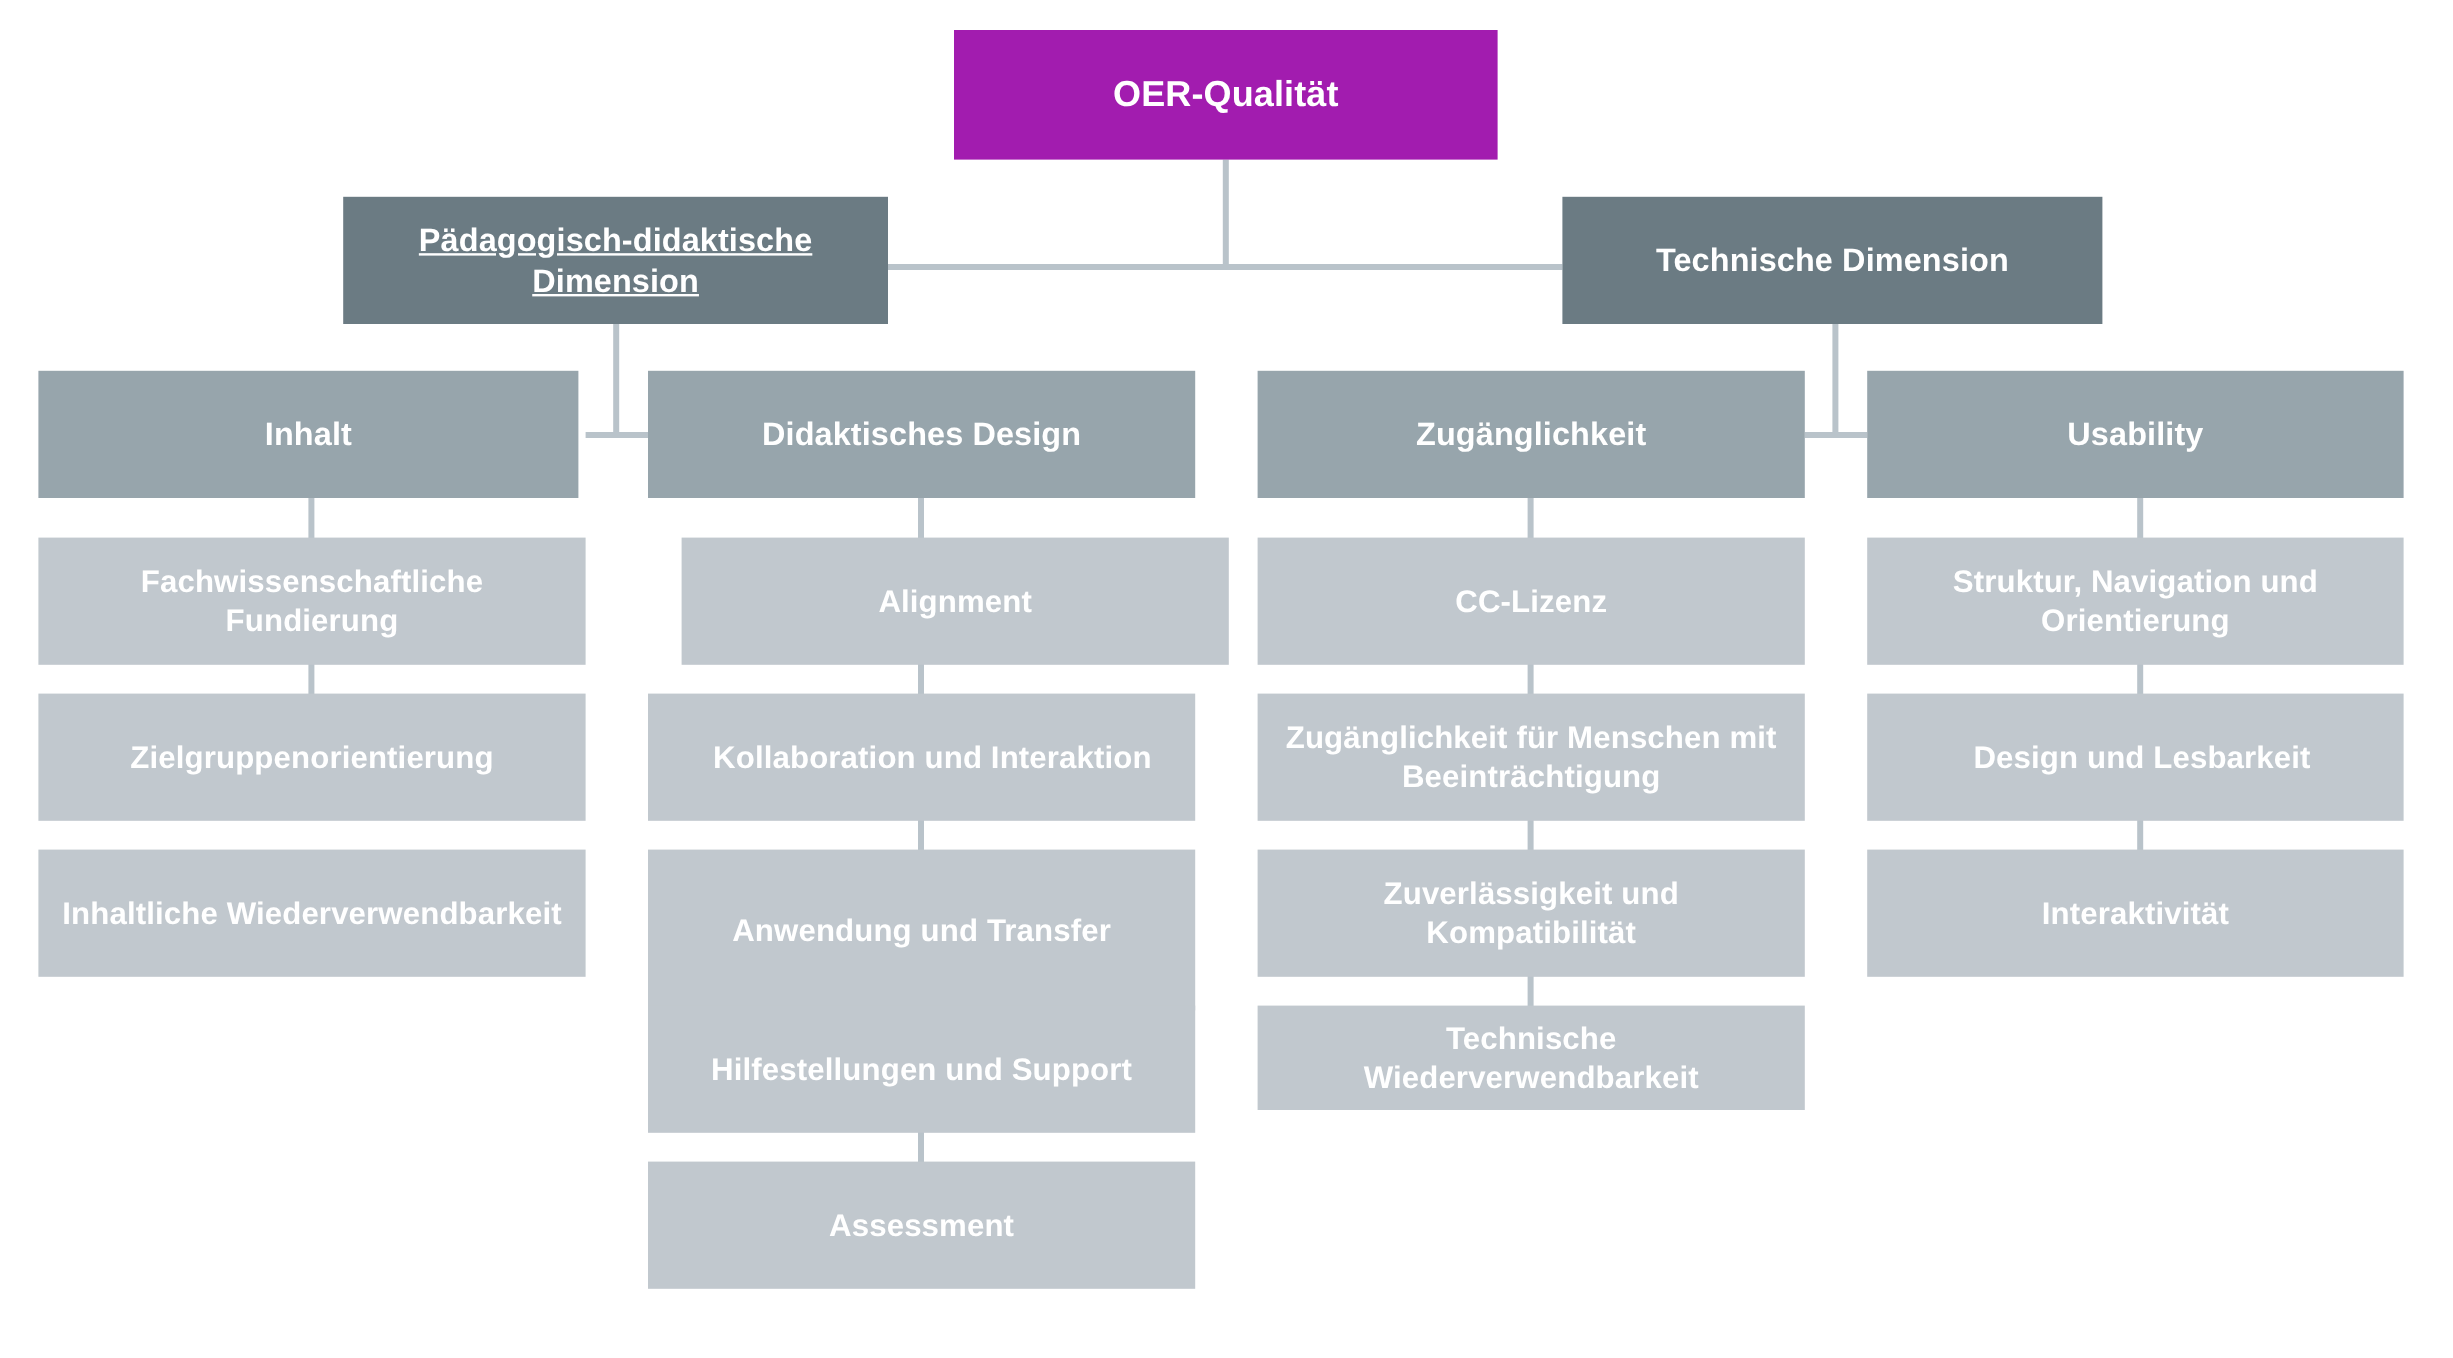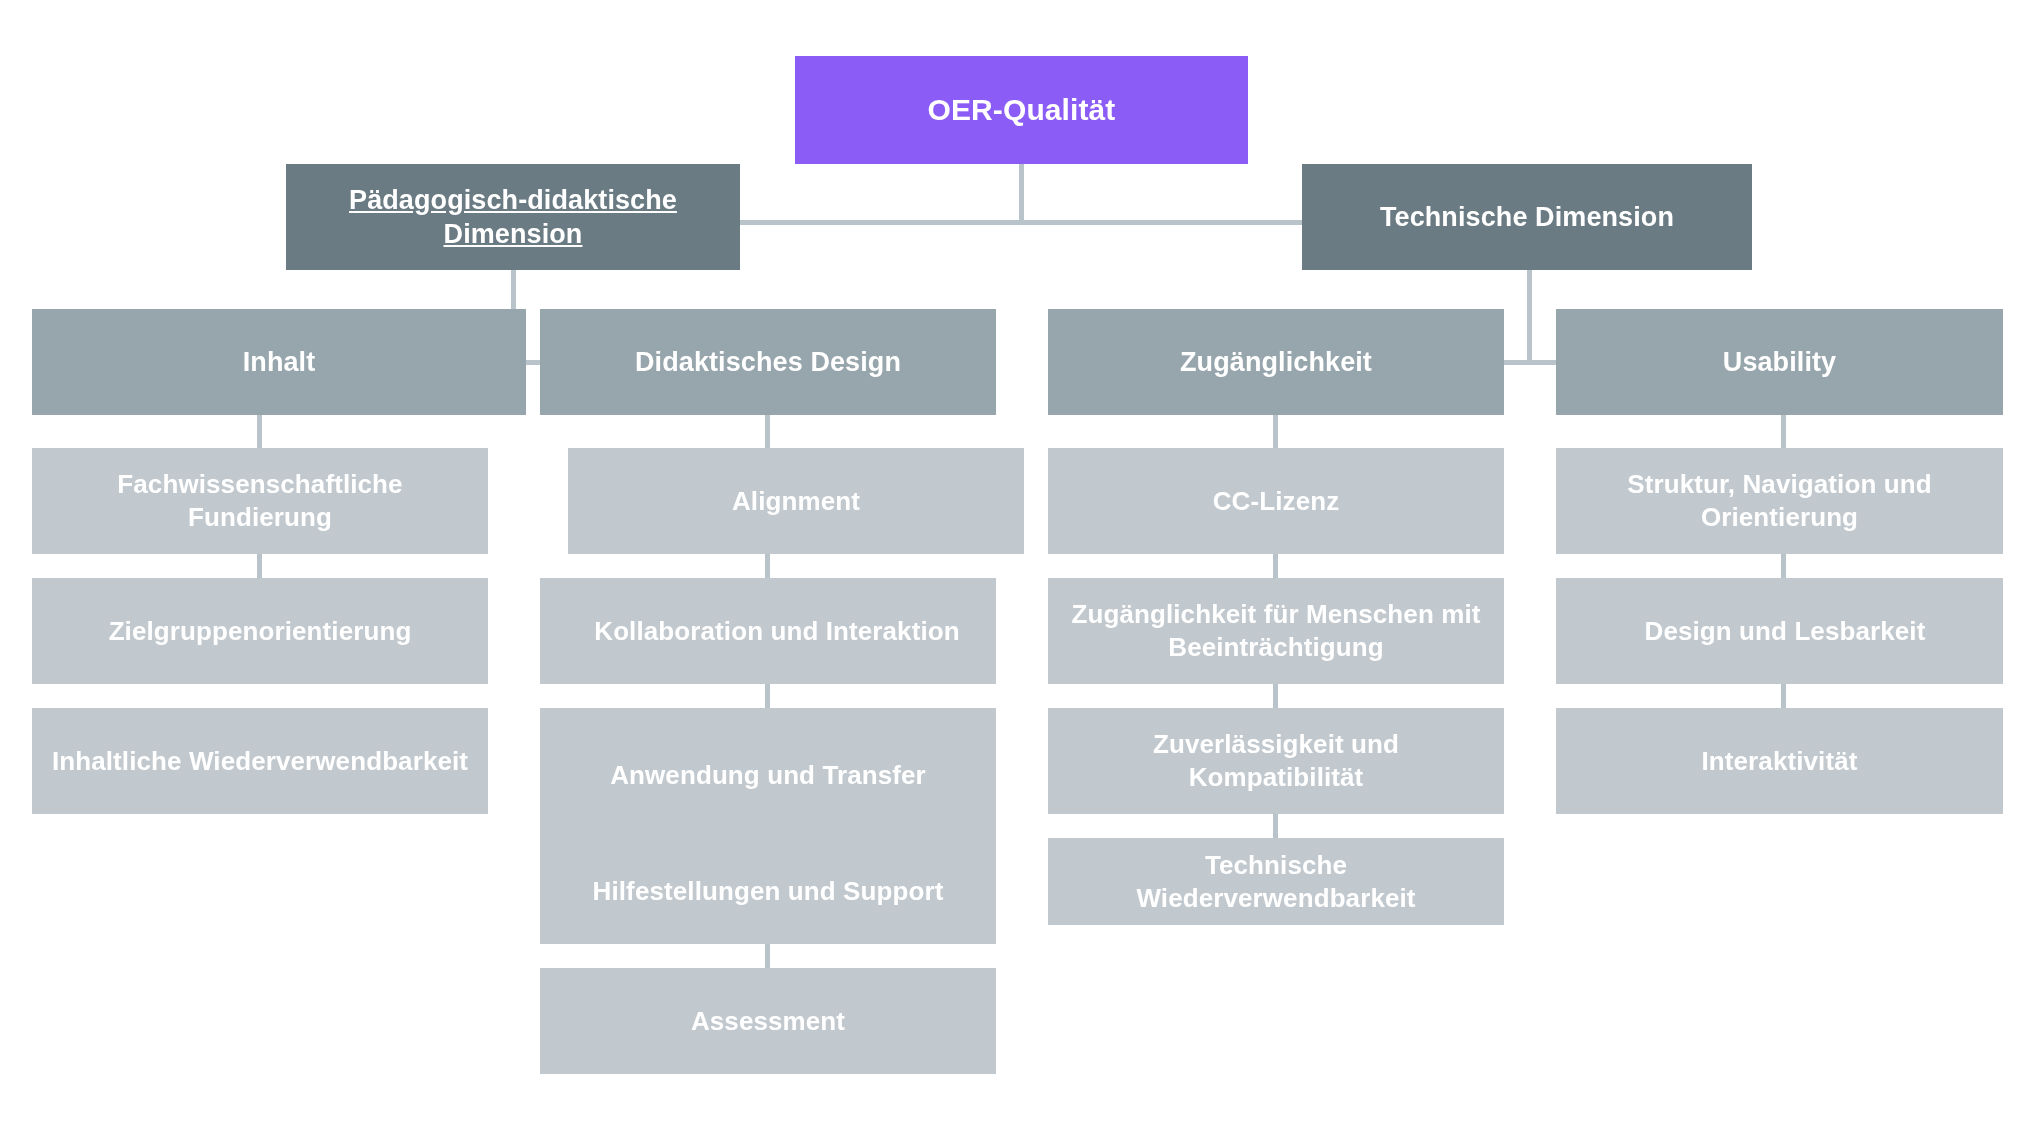--- a/index.html
+++ b/index.html
@@ -30,21 +30,21 @@
     color:#ffffff;
     font-weight:bold;
     line-height:1.26;
     letter-spacing:.1px;
     padding:4px 14px;
     box-sizing:border-box;
     z-index:2;
   }
   .node span{display:block;width:100%;}
 
-  .lvl1{background:#8b5cf6;font-size:30px;margin-top:31px;}
+  .lvl1{background:#a21caf;font-size:30px;}
   .lvl2{background:#6b7b83;font-size:27px;}
   .lvl3{background:#97a5ac;font-size:27px;}
   .leaf{background:#c1c8ce;font-size:26px;}
 </style>
 </head>
 <body>
 
 <div id="stage">
 
   <div class="conn v" style="left:1019px;top:133px;height:90px;"></div>
@@ -68,21 +68,21 @@
     <span>OER-Qualität</span>
   </div>
 
   <div class="node lvl2" style="left:286px;top:164px;width:454px;height:106px;text-decoration:underline;">
     <span>Pädagogisch-didaktische Dimension</span>
   </div>
   <div class="node lvl2" style="left:1302px;top:164px;width:450px;height:106px;">
     <span>Technische Dimension</span>
   </div>
 
-  <div class="node lvl3" style="left:32px;top:309px;width:494px;height:106px;">
+  <div class="node lvl3" style="left:32px;top:309px;width:450px;height:106px;">
     <span>Inhalt</span>
   </div>
   <div class="node lvl3" style="left:540px;top:309px;width:456px;height:106px;">
     <span>Didaktisches Design</span>
   </div>
   <div class="node lvl3" style="left:1048px;top:309px;width:456px;height:106px;">
     <span>Zugänglichkeit</span>
   </div>
   <div class="node lvl3" style="left:1556px;top:309px;width:447px;height:106px;">
     <span>Usability</span>

